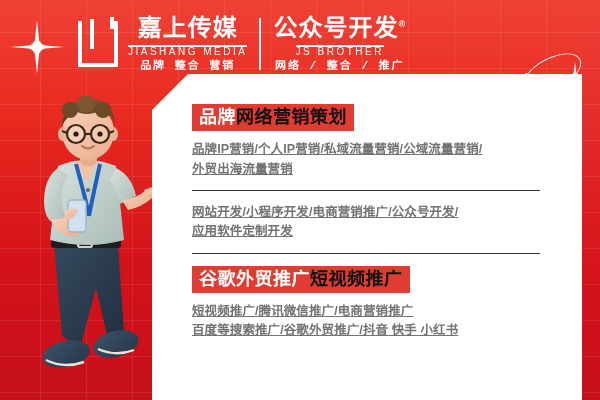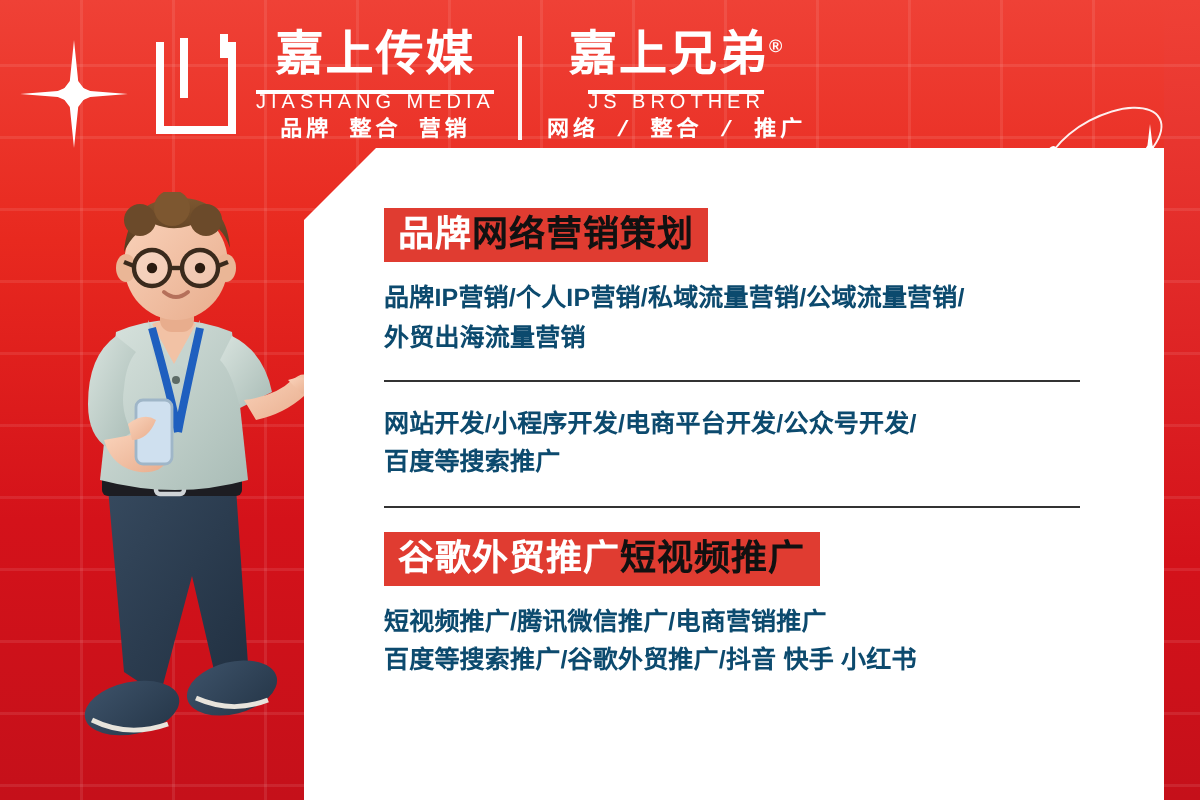--- a/index.html
+++ b/index.html
@@ -207,23 +207,24 @@
     letter-spacing: 0.5px;
     white-space: nowrap;
     color: #111111;
   }
   .heading .hl { color: #ffffff; }
 
   .desc {
     margin-top: 9px;
     font-size: 12.5px;
     font-weight: bold;
-    color: #0c4a6e;
+    color: #737373;
     line-height: 1.55;
     letter-spacing: 0.1px;
+    text-decoration: underline;
   }
 
   .rule {
     border: none;
     border-top: 1.3px solid #333333;
     margin: 11px 14px 12px 0;
   }
 
   
   .right-strip {
@@ -266,21 +267,21 @@
     <div class="brand-block">
       <div class="brand-cn">嘉上传媒</div>
       <div class="brand-en">JIASHANG MEDIA</div>
       <div class="brand-tag">品牌 整合 营销</div>
     </div>
 
     <div class="brand-divider"></div>
 
     <div class="brand-block">
       <div class="brand-cn">
-        <span>嘉上兄弟</span><span class="reg">®</span>
+        <span>公众号开发</span><span class="reg">®</span>
       </div>
       <div class="brand-en">JS BROTHER</div>
       <div class="brand-tag">网络 / 整合 / 推广</div>
     </div>
   </div>
 
   <div class="character">
     <svg viewBox="0 0 145 300" width="145" height="300" aria-hidden="true">
       <defs>
         <linearGradient id="skin" x1="0" y1="0" x2="1" y2="1">
@@ -369,22 +370,22 @@
         <div class="heading"><span class="hl">品牌</span><span>网络营销策划</span></div>
         <div class="desc">
           <div>品牌IP营销/个人IP营销/私域流量营销/公域流量营销/</div>
           <div>外贸出海流量营销</div>
         </div>
         <hr class="rule">
       </div>
 
       <div class="section">
         <div class="desc">
-          <div>网站开发/小程序开发/电商平台开发/公众号开发/</div>
-          <div>百度等搜索推广</div>
+          <div>网站开发/小程序开发/电商营销推广/公众号开发/</div>
+          <div>应用软件定制开发</div>
         </div>
         <hr class="rule">
       </div>
 
       <div class="section">
         <div class="heading"><span class="hl">谷歌外贸推广</span><span>短视频推广</span></div>
         <div class="desc">
           <div>短视频推广/腾讯微信推广/电商营销推广</div>
           <div>百度等搜索推广/谷歌外贸推广/抖音 快手 小红书</div>
         </div>

